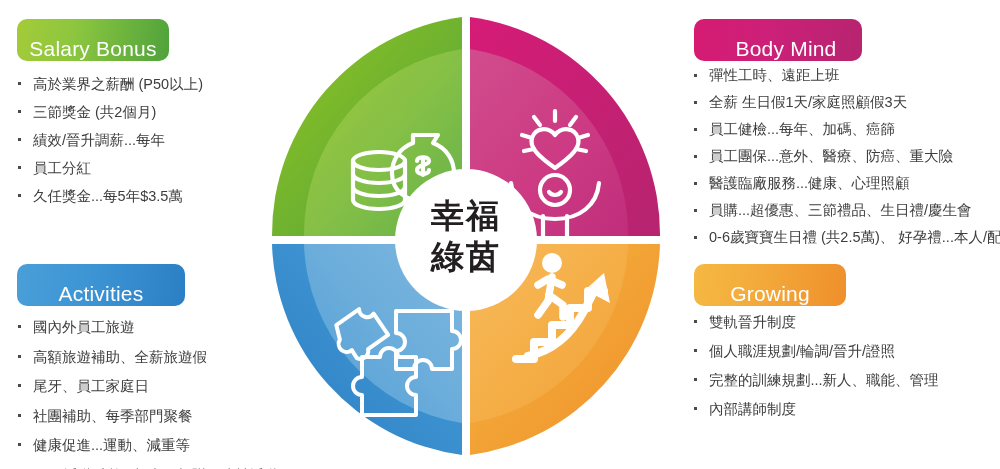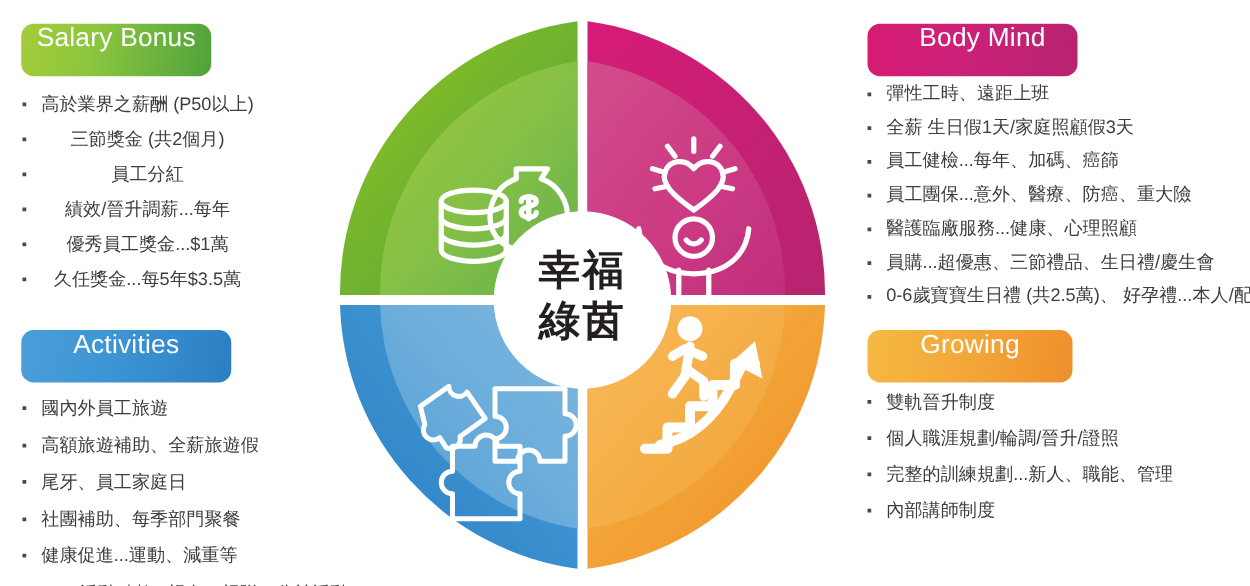--- a/index.html
+++ b/index.html
@@ -9,35 +9,35 @@
     background:#ffffff;
     font-family:"Liberation Sans","DejaVu Sans",sans-serif;
     overflow:hidden;
     position:relative;
   }
   #stage{position:relative;width:1000px;height:469px;}
 
   
   .badge{
     position:absolute;
-    display:flex;align-items:flex-start;justify-content:center;
+    display:flex;align-items:flex-end;justify-content:center;
     border-radius:10px;
     color:#ffffff;
     font-size:21px;
     letter-spacing:.2px;
     font-weight:400;
     white-space:nowrap;
   }
   .badge-salary{left:17px;  top:19px;  width:152px;height:42px;
     background:linear-gradient(100deg,#a4cb39 0%,#8cc63f 38%,#4fa23c 100%);}
   .badge-body{  left:694px; top:19px;  width:152px;height:42px;
     background:linear-gradient(100deg,#d61b72 0%,#cc2079 45%,#b6246f 100%);padding-left:16px;}
   .badge-act{   left:17px;  top:264px; width:168px;height:42px;
     background:linear-gradient(100deg,#4a9fd8 0%,#3c94d4 45%,#2b7fc4 100%);}
-  .badge-grow{  left:694px; top:264px; width:164px;height:42px;
+  .badge-grow{  left:694px; top:264px; width:152px;height:42px;
     background:linear-gradient(100deg,#f5b942 0%,#f3a93a 45%,#ef8f2b 100%);}
 
   
   .list{position:absolute;margin:0;padding:0;list-style:none;}
   .list li{
     position:relative;
     padding-left:19px;
     color:#3d3d3d;
     font-size:14.5px;
     line-height:27px;
@@ -50,21 +50,21 @@
     width:3px;height:3px;
     background:#4a4a4a;
   }
   .list-salary{left:14px; top:70px; }
   .list-body  {left:690px;top:62px; }
   .list-act   {left:14px; top:313px;}
   .list-grow  {left:690px;top:308px;}
   .list-body li{line-height:27px;}
   .list-grow li{line-height:29px;}
   .list-act  li{line-height:29.5px;}
-  .list-salary li{line-height:28px;text-align:center;}
+  .list-salary li{line-height:28px;}
 
   
   .wheel{position:absolute;left:266px;top:11px;width:400px;height:450px;}
   .wheel svg{display:block;width:400px;height:450px;}
   .center-label{
     position:absolute;
     left:266px;top:11px;width:400px;height:450px;
     display:flex;flex-direction:column;
     align-items:center;justify-content:center;
     pointer-events:none;
@@ -93,23 +93,22 @@
   <div class="badge badge-act">
     <span>Activities</span>
   </div>
   <div class="badge badge-grow">
     <span>Growing</span>
   </div>
 
   <ul class="list list-salary">
     <li><span>高於業界之薪酬 (P50以上)</span></li>
     <li><span>三節獎金 (共2個月)</span></li>
+    <li><span>績效/晉升調薪...每年</span></li>
     <li><span>員工分紅</span></li>
-    <li><span>績效/晉升調薪...每年</span></li>
-    <li><span>優秀員工獎金...$1萬</span></li>
     <li><span>久任獎金...每5年$3.5萬</span></li>
   </ul>
 
   <ul class="list list-body">
     <li><span>彈性工時、遠距上班</span></li>
     <li><span>全薪 生日假1天/家庭照顧假3天</span></li>
     <li><span>員工健檢...每年、加碼、癌篩</span></li>
     <li><span>員工團保...意外、醫療、防癌、重大險</span></li>
     <li><span>醫護臨廠服務...健康、心理照顧</span></li>
     <li><span>員購...超優惠、三節禮品、生日禮/慶生會</span></li>

